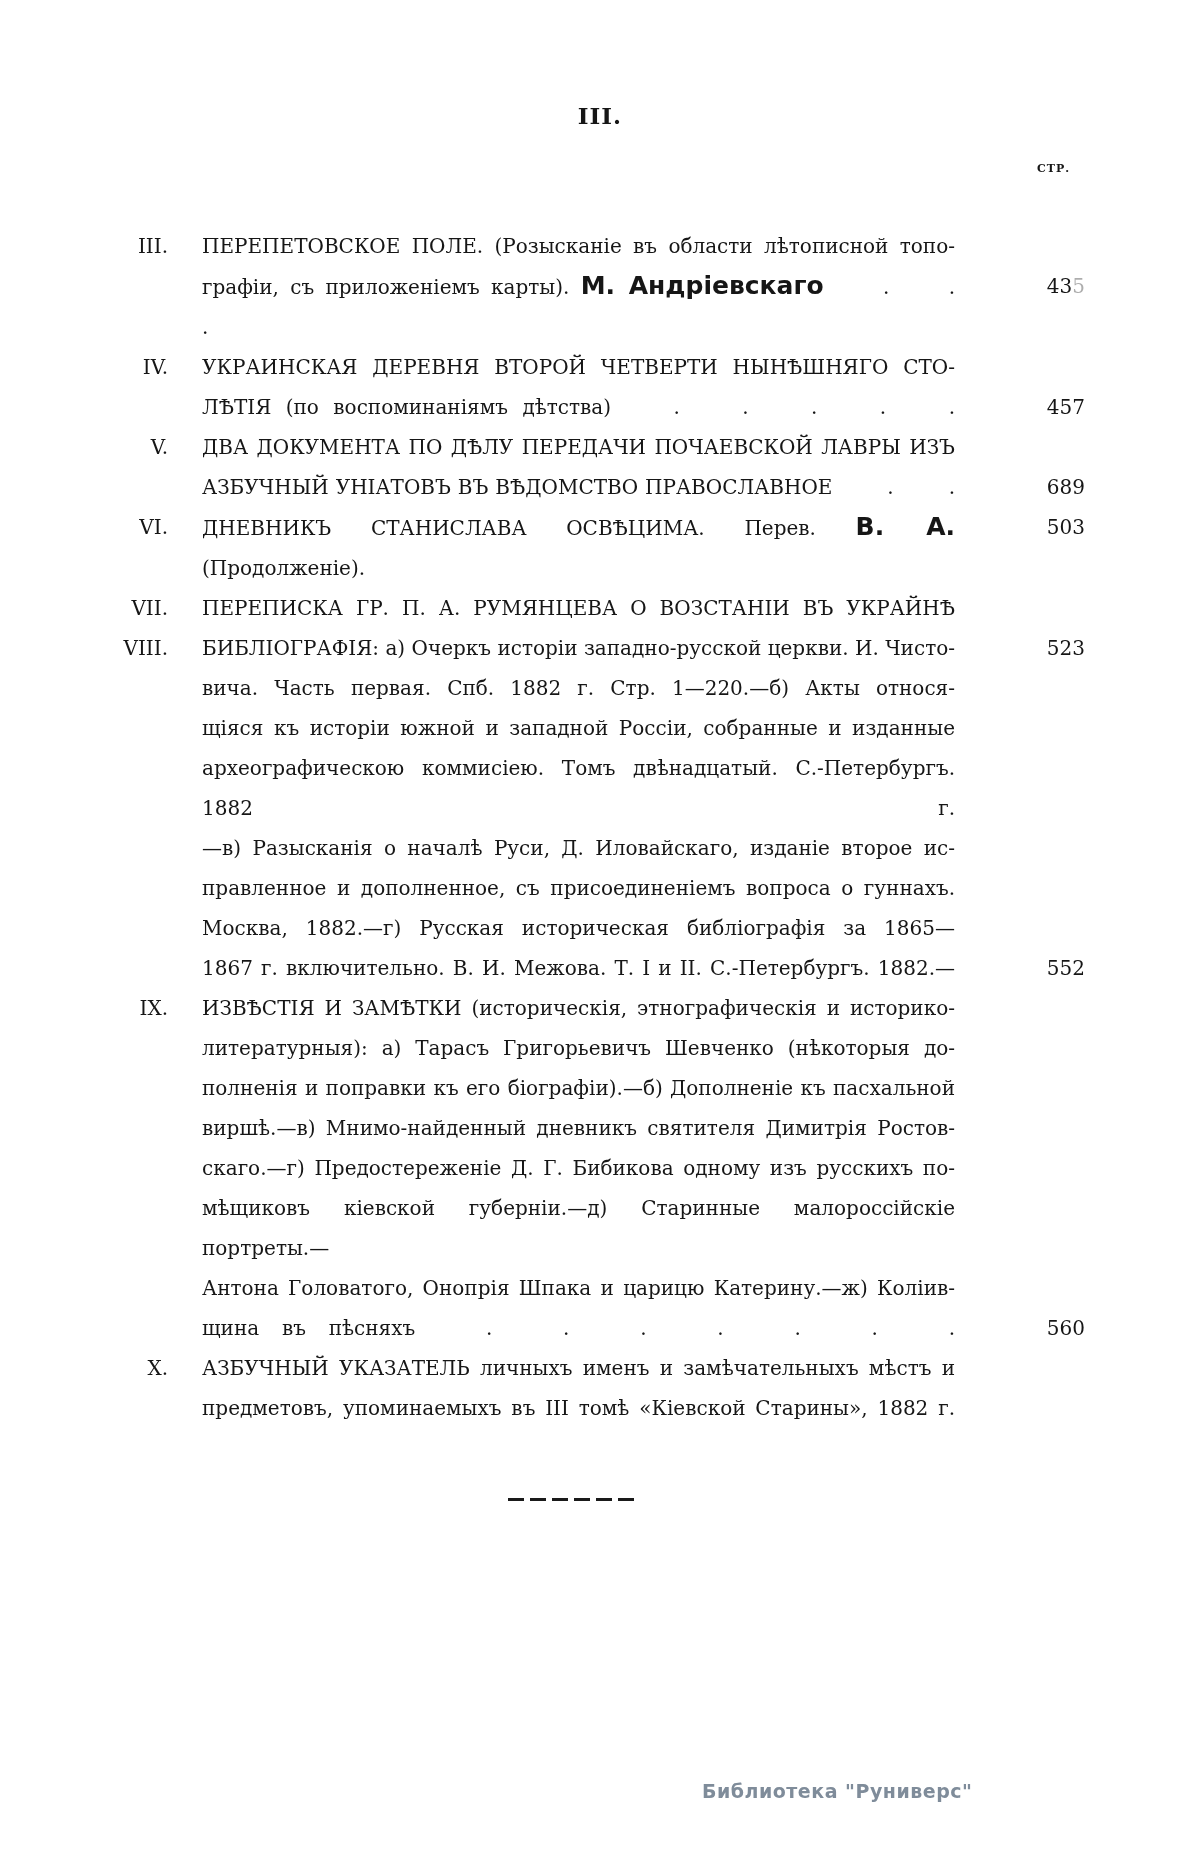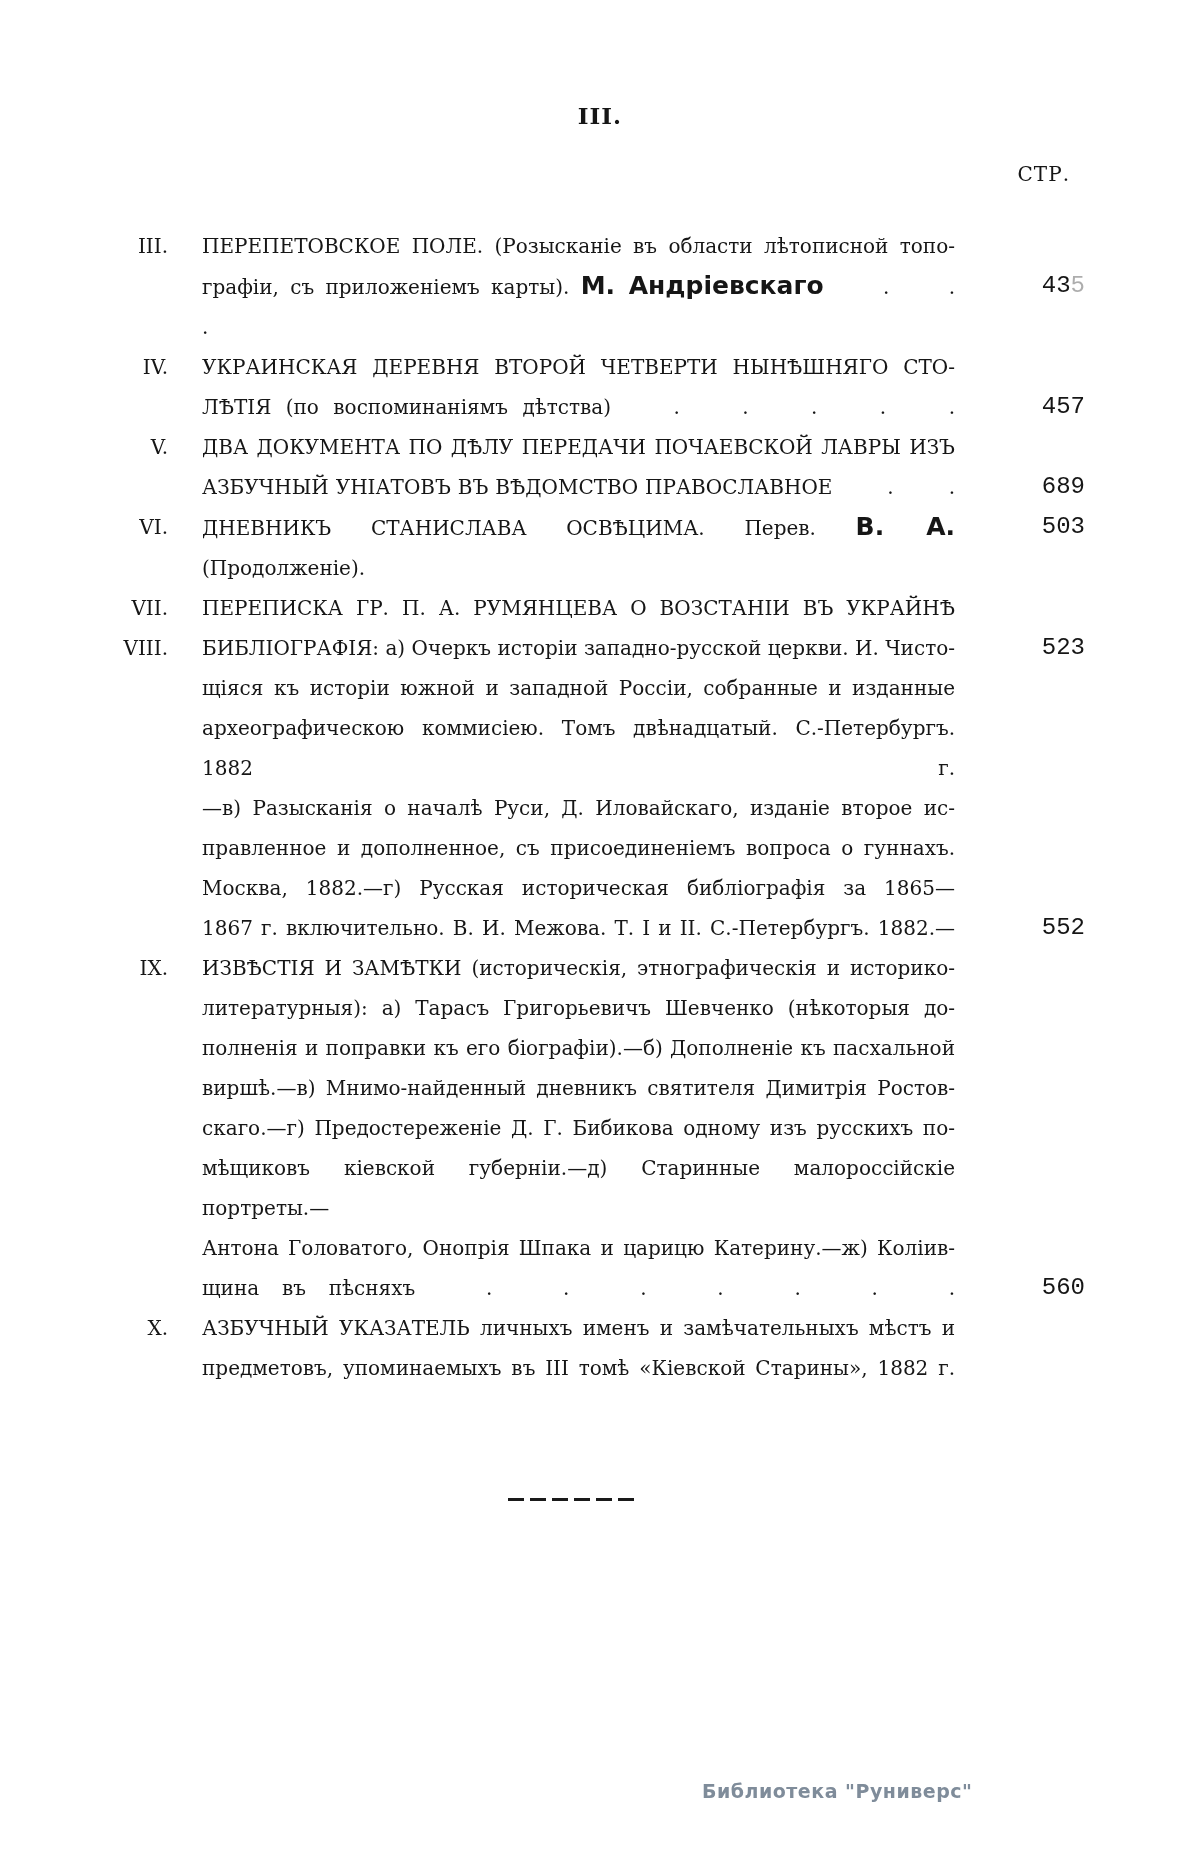--- a/index.html
+++ b/index.html
@@ -22,22 +22,22 @@
     width: 1200px;
     text-align: center;
     font-size: 23px;
     font-weight: bold;
     letter-spacing: 1px;
   }
   .col-header {
     position: absolute;
     top: 162px;
     right: 130px;
-    font-size: 20px;
-    font-weight: normal;
+    font-size: 11px;
+    font-weight: bold;
     letter-spacing: 1px;
   }
   .toc {
     position: absolute;
     top: 226px;
     left: 118px;
     width: 967px;
   }
   .entry {
     position: relative;
@@ -62,23 +62,22 @@
     line-height: 40px;
     text-align: justify;
     text-align-last: justify;
     margin-left: 24px;
     -moz-text-align-last: justify;
   }
   .pagenum {
     position: absolute;
     right: 0;
     top: 0;
-    font-size: 24px;
+    font-size: 20px;
     line-height: 40px;
-    font-family: Liberation Mono, monospace;
   }
   .b {
     font-family: "DejaVu Sans", "Liberation Sans", sans-serif;
     font-weight: bold;
     font-size: 25px;
   }
   .i { }
   .dots { word-spacing: 2.4em; }
   .faint { opacity: 0.35; }
   .rule {
@@ -153,20 +152,23 @@
       <div class="line">
         <span class="pagenum">523</span>
       </div>
     </div>
     <div class="entry">
       <div class="num">VIII.</div>
       <div class="line">
         <span class="line-text"><span>БИБЛІОГРАФІЯ: а) Очеркъ исторіи западно-русской церкви. И. Чисто-</span></span>
       </div>
       <div class="line">
+        <span class="line-text"><span>вича. Часть первая. Спб. 1882 г. Стр. 1—220.—б) Акты относя-</span></span>
+      </div>
+      <div class="line">
         <span class="line-text"><span>щіяся къ исторіи южной и западной Россіи, собранные и изданные</span></span>
       </div>
       <div class="line">
         <span class="line-text"><span>археографическою коммисіею. Томъ двѣнадцатый. С.-Петербургъ. 1882 г.</span></span>
       </div>
       <div class="line">
         <span class="line-text"><span>—в) Разысканія о началѣ Руси, Д. Иловайскаго, изданіе второе ис-</span></span>
       </div>
       <div class="line">
         <span class="line-text"><span>правленное и дополненное, съ присоединеніемъ вопроса о гуннахъ.</span></span>

